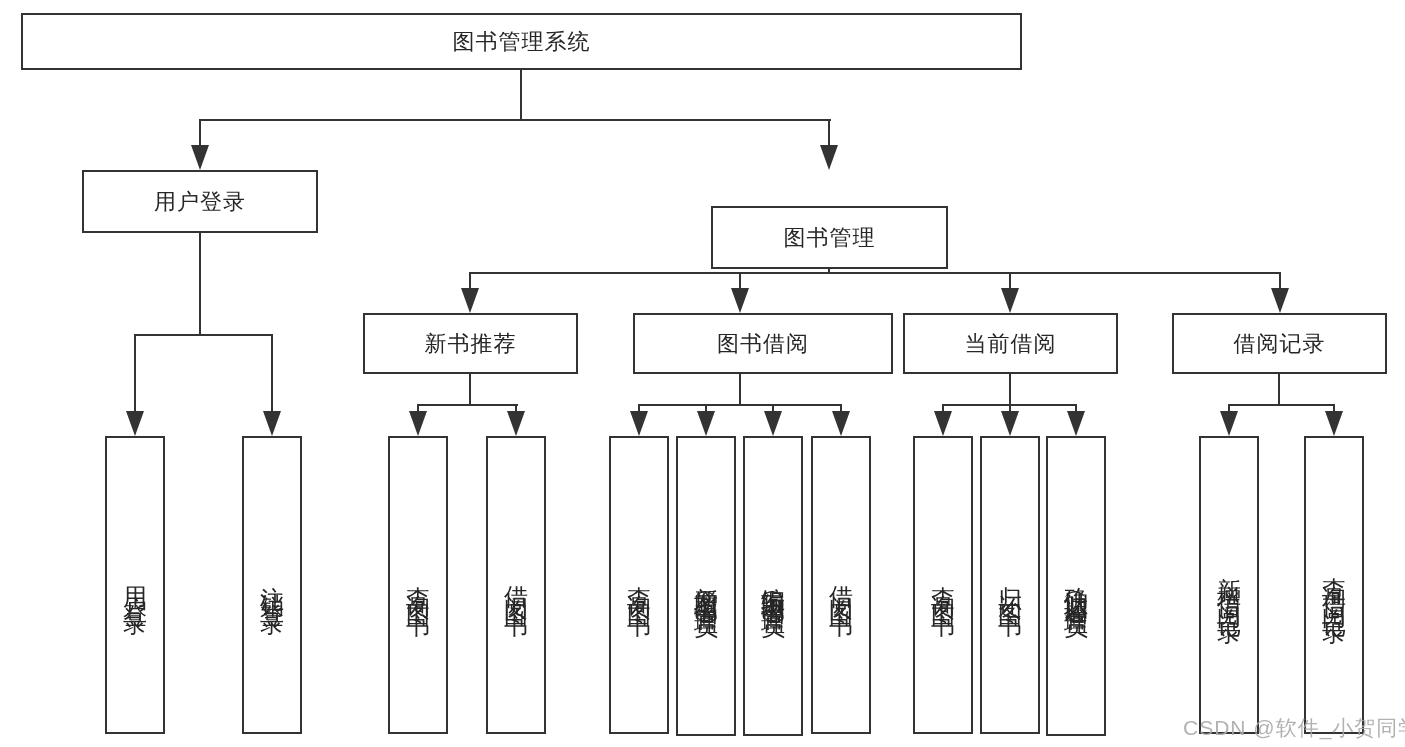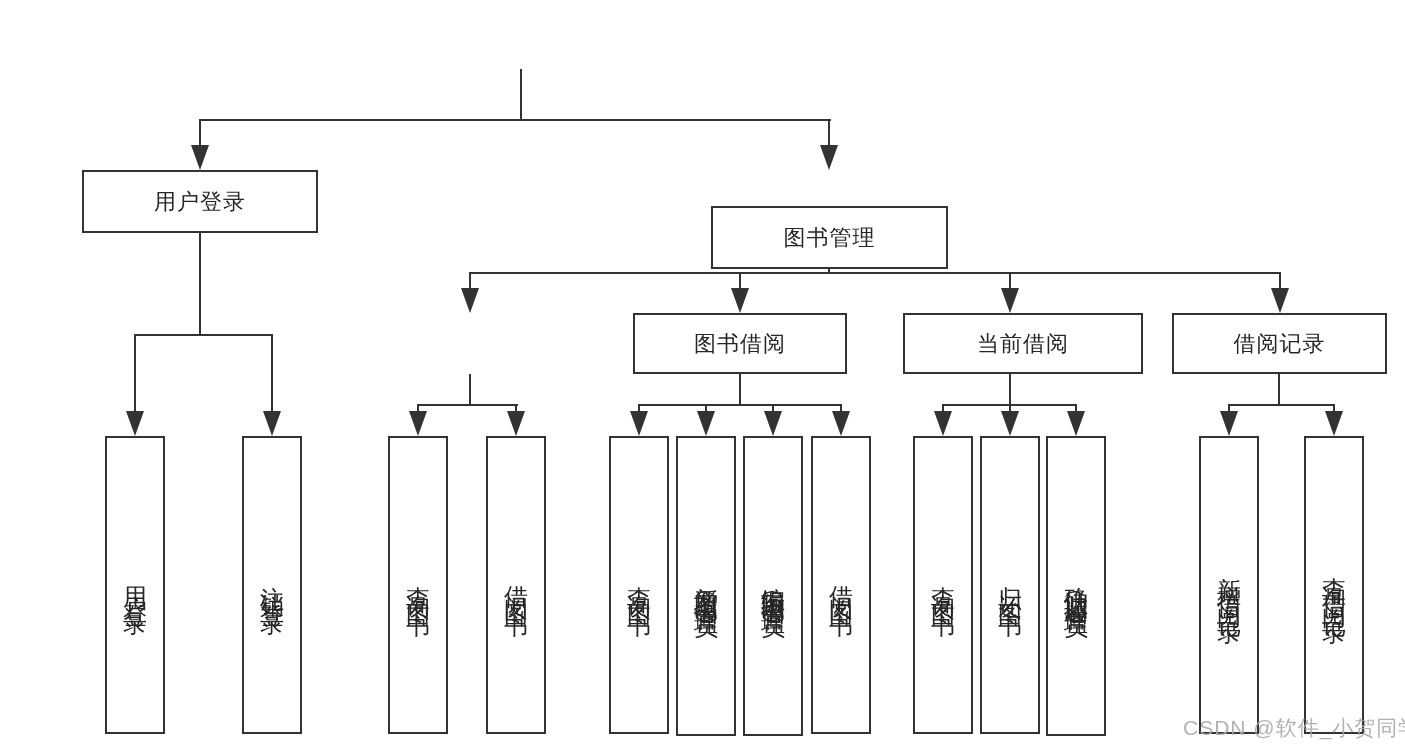--- a/index.html
+++ b/index.html
@@ -22,26 +22,28 @@
   .ar{position:absolute;width:0;height:0;z-index:1;
       border-left:9px solid transparent;border-right:9px solid transparent;border-top:25px solid #333333;}
   .wm{position:absolute;left:1183px;top:714px;font-size:21px;color:rgba(170,170,170,0.9);
       z-index:3;letter-spacing:1px;white-space:nowrap;}
 </style>
 </head>
 <body>
 
 <div class="stage">
 
+  <div class="box hlabel" style="left:21px;top:13px;width:1001px;height:57px;">图书管理系统</div>
 
   <div class="box hlabel" style="left:82px;top:170px;width:236px;height:63px;">用户登录</div>
   <div class="box hlabel" style="left:711px;top:170px;width:237px;height:63px;margin-top:36px;">图书管理</div>
 
-  <div class="box hlabel" style="left:633px;top:313px;width:214px;height:61px;">图书借阅</div>
-  <div class="box hlabel" style="left:903px;top:313px;width:240px;height:61px;">当前借阅</div>
+  <div class="box hlabel" style="left:363px;top:313px;width:215px;height:61px;">新书推荐</div>
+  <div class="box hlabel" style="left:633px;top:313px;width:260px;height:61px;">图书借阅</div>
+  <div class="box hlabel" style="left:903px;top:313px;width:215px;height:61px;">当前借阅</div>
   <div class="box hlabel" style="left:1172px;top:313px;width:215px;height:61px;">借阅记录</div>
 
   <div class="box vbox" style="left:105px;top:436px;width:60px;height:298px;">用户登录</div>
   <div class="box vbox" style="left:242px;top:436px;width:60px;height:298px;">注销登录</div>
 
   <div class="box vbox" style="left:388px;top:436px;width:60px;height:298px;">查询图书</div>
   <div class="box vbox" style="left:486px;top:436px;width:60px;height:298px;">借阅图书</div>
 
   <div class="box vbox" style="left:609px;top:436px;width:60px;height:298px;">查询图书</div>
   <div class="box vbox tight" style="left:676px;top:436px;width:60px;height:300px;">新增图书（管理员）</div>

